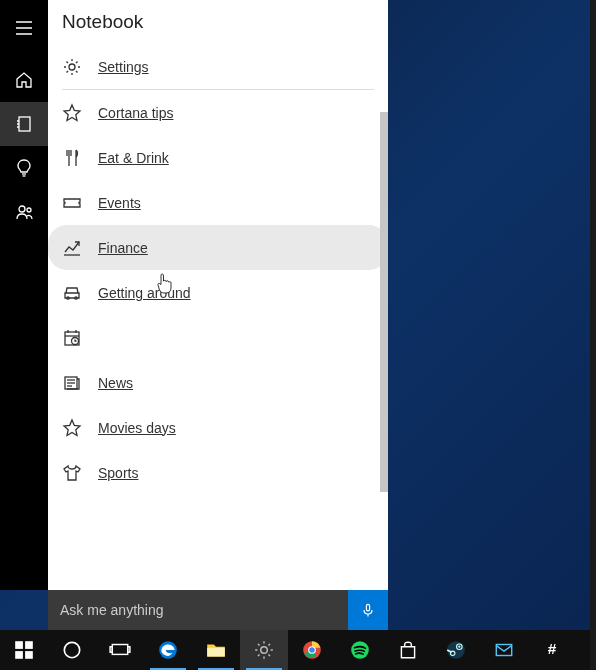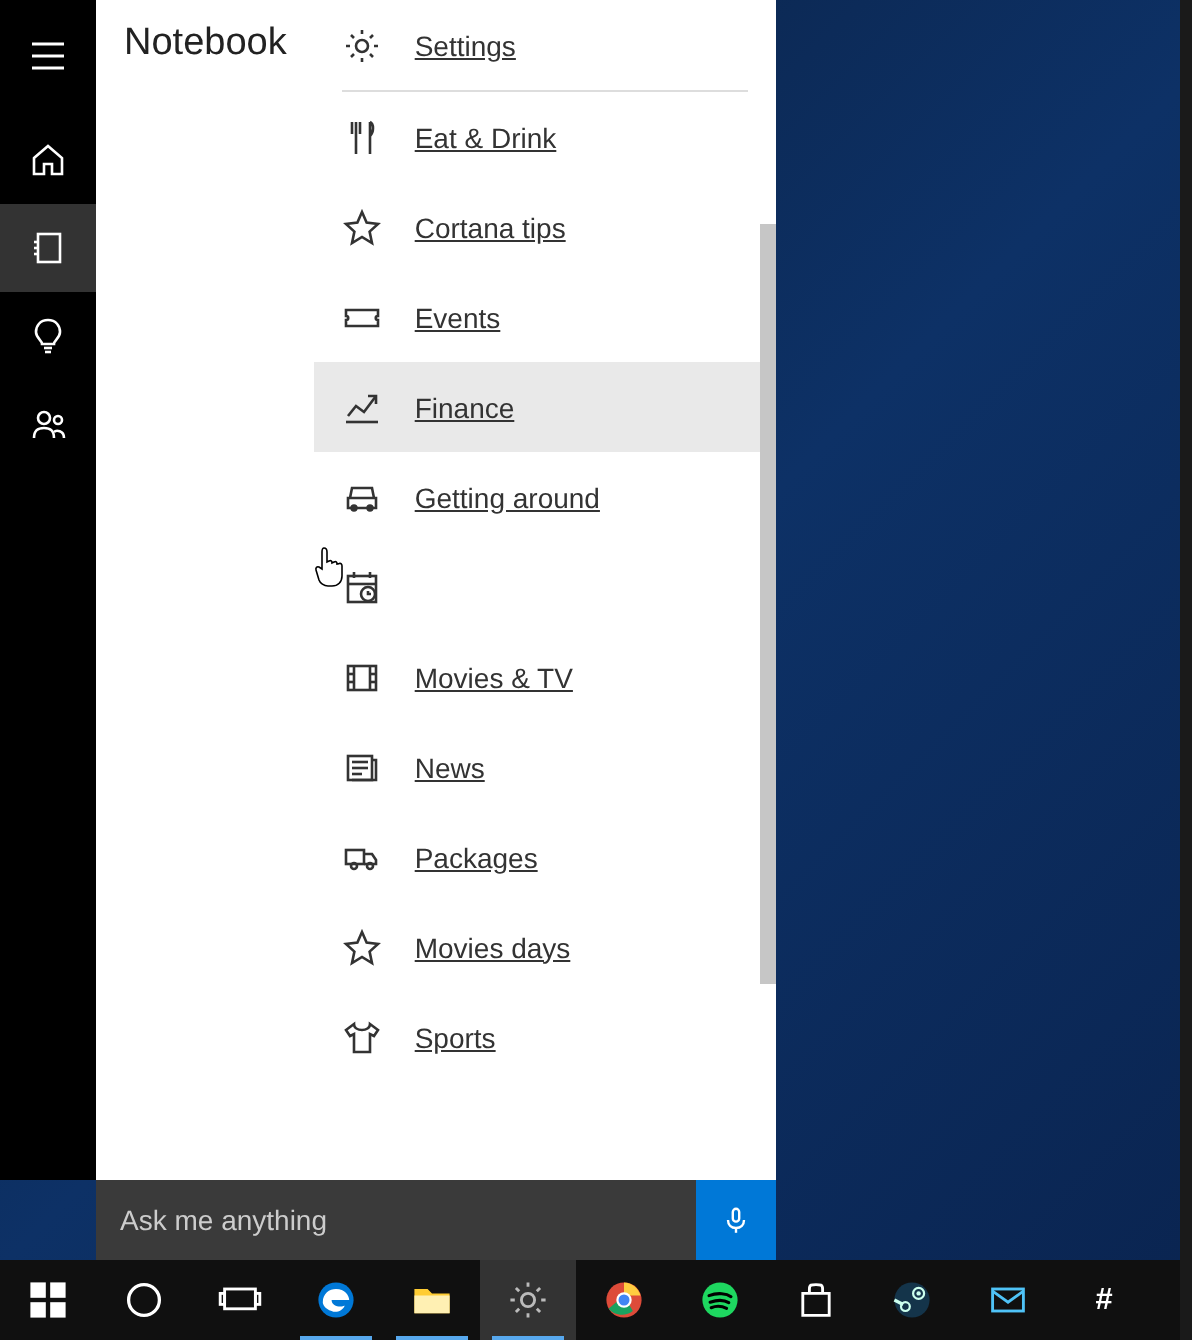--- a/index.html
+++ b/index.html
@@ -41,21 +41,21 @@
 }
 .sidebar-item svg { width: 20px; height: 20px; }
 
 .panel {
   position: absolute;
   left: 48px; top: 0;
   width: 340px;
   height: 590px;
   background: #fff;
   display: flex;
-  flex-direction: row;
+  flex-direction: column;
 }
 .panel-header {
   height: 44px;
   display: flex;
   align-items: center;
   padding: 0 14px;
   font-size: 19px;
   color: #222;
 }
 .list {
@@ -73,20 +73,21 @@
   font-size: 14px;
   cursor: pointer;
   text-decoration: underline;
 }
 .list-item .icon {
   width: 20px; height: 20px;
   display: flex; align-items: center; justify-content: center;
 }
 .list-item.hovered {
   background: #e9e9e9;
+  border-radius: 19px;
 }
 .divider {
   height: 1px;
   background: #ddd;
   margin: 0 14px;
 }
 .scrollbar-track {
   position: absolute;
   right: 0; top: 44px;
   width: 8px;
@@ -218,34 +219,34 @@
             <path d="M10 2 V4 M10 16 V18 M2 10 H4 M16 10 H18 M4.5 4.5 L6 6 M14 14 L15.5 15.5 M4.5 15.5 L6 14 M14 6 L15.5 4.5"></path>
           </svg>
       </span>
       <span>Settings</span>
     </div>
     <div class="divider"></div>
 
     <div class="list-item">
       <span class="icon">
         <svg viewBox="0 0 20 20" fill="none" stroke="#333" stroke-width="1.3">
+            <path d="M10 2 L12.3 7.3 L18 8 L13.8 11.8 L15 17.5 L10 14.5 L5 17.5 L6.2 11.8 L2 8 L7.7 7.3 Z"></path>
+          </svg>
+      </span>
+      <span>Cortana tips</span>
+    </div>
+
+    <div class="list-item">
+      <span class="icon">
+        <svg viewBox="0 0 20 20" fill="none" stroke="#333" stroke-width="1.3">
             <path d="M5 2 V8 M7 2 V8 M9 2 V8 M7 8 V18"></path>
             <path d="M14 2 V18 M14 2 C16 3 16 7 14 9"></path>
           </svg>
       </span>
       <span>Eat &amp; Drink</span>
-    </div>
-
-    <div class="list-item">
-      <span class="icon">
-        <svg viewBox="0 0 20 20" fill="none" stroke="#333" stroke-width="1.3">
-            <path d="M10 2 L12.3 7.3 L18 8 L13.8 11.8 L15 17.5 L10 14.5 L5 17.5 L6.2 11.8 L2 8 L7.7 7.3 Z"></path>
-          </svg>
-      </span>
-      <span>Cortana tips</span>
     </div>
 
     <div class="list-item">
       <span class="icon">
         <svg viewBox="0 0 20 20" fill="none" stroke="#333" stroke-width="1.3">
             <path d="M2 6 H18 V9 C16.5 9 16.5 11 18 11 V14 H2 V11 C3.5 11 3.5 9 2 9 Z"></path>
           </svg>
       </span>
       <span>Events</span>
     </div>
@@ -278,59 +279,34 @@
             <rect x="3" y="4" width="14" height="13"></rect>
             <line x1="3" y1="8" x2="17" y2="8"></line>
             <line x1="6" y1="2" x2="6" y2="5"></line>
             <line x1="14" y1="2" x2="14" y2="5"></line>
             <circle cx="13" cy="13" r="3.5"></circle>
             <path d="M13 11.5 V13 H14.5"></path>
           </svg>
       </span>
     </div>
 
-    <div class="list-item">
-      <span class="icon">
-        <svg viewBox="0 0 20 20" fill="none" stroke="#333" stroke-width="1.3">
-            <rect x="3" y="4" width="14" height="12"></rect>
-            <line x1="6" y1="4" x2="6" y2="16"></line>
-            <line x1="14" y1="4" x2="14" y2="16"></line>
-            <line x1="3" y1="8" x2="6" y2="8"></line>
-            <line x1="3" y1="12" x2="6" y2="12"></line>
-            <line x1="14" y1="8" x2="17" y2="8"></line>
-            <line x1="14" y1="12" x2="17" y2="12"></line>
-          </svg>
-      </span>
-      <span>Movies &amp; TV</span>
-    </div>
 
     <div class="list-item">
       <span class="icon">
         <svg viewBox="0 0 20 20" fill="none" stroke="#333" stroke-width="1.3">
             <rect x="3" y="4" width="12" height="12"></rect>
             <path d="M15 6 H17 V16 H5"></path>
             <line x1="5" y1="7" x2="13" y2="7"></line>
             <line x1="5" y1="10" x2="13" y2="10"></line>
             <line x1="5" y1="13" x2="10" y2="13"></line>
           </svg>
       </span>
       <span>News</span>
     </div>
 
-    <div class="list-item">
-      <span class="icon">
-        <svg viewBox="0 0 20 20" fill="none" stroke="#333" stroke-width="1.3">
-            <rect x="2" y="6" width="9" height="7"></rect>
-            <path d="M11 8 H15 L17 11 V13 H11"></path>
-            <circle cx="6" cy="14" r="1.5"></circle>
-            <circle cx="14" cy="14" r="1.5"></circle>
-          </svg>
-      </span>
-      <span>Packages</span>
-    </div>
 
     <div class="list-item">
       <span class="icon">
         <svg viewBox="0 0 20 20" fill="none" stroke="#333" stroke-width="1.3">
             <path d="M10 2 L12.3 7.3 L18 8 L13.8 11.8 L15 17.5 L10 14.5 L5 17.5 L6.2 11.8 L2 8 L7.7 7.3 Z"></path>
           </svg>
       </span>
       <span>Movies days</span>
     </div>
 

